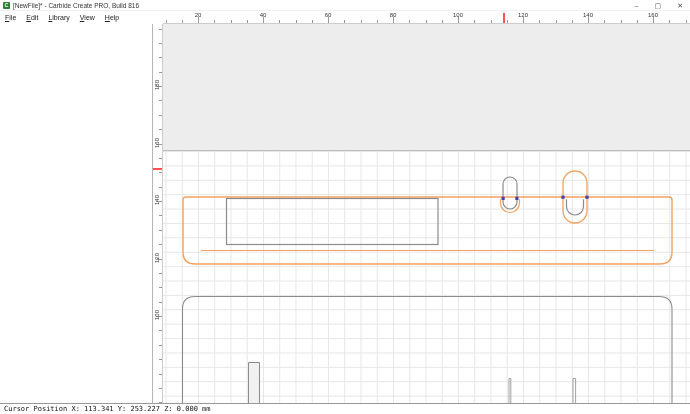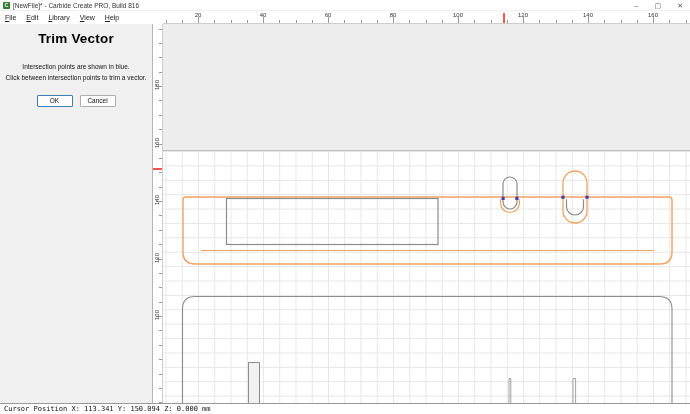--- a/index.html
+++ b/index.html
@@ -124,29 +124,20 @@
       <span class="tlab" style="left: 295px;">100</span>
       <div class="tickv major" style="left: 360px;"></div>
       <span class="tlab" style="left: 360px;">120</span>
       <div class="tickv major" style="left: 425px;"></div>
       <span class="tlab" style="left: 425px;">140</span>
       <div class="tickv major" style="left: 490px;"></div>
       <span class="tlab" style="left: 490px;">160</span>
       <div class="cursorv" style="left: 340px;"></div>
     </div>
 
-  <div class="panel">
-    <div class="panel-title">Trim Vector</div>
-    <div class="instr first">Intersection points are shown in blue.</div>
-    <div class="instr second">Click between intersection points to trim a vector.</div>
-    <div class="btnrow">
-      <button class="default">OK</button>
-      <button>Cancel</button>
-    </div>
-  </div>
 
   <div class="vruler">
       <div class="tickh minor" style="top: 4.5px;"></div>
       <div class="tickh minor" style="top: 18.875px;"></div>
       <div class="tickh minor" style="top: 33.25px;"></div>
       <div class="tickh minor" style="top: 47.625px;"></div>
       <div class="tickh minor" style="top: 62px;"></div>
       <div class="tickh minor" style="top: 76.375px;"></div>
       <div class="tickh minor" style="top: 90.75px;"></div>
       <div class="tickh minor" style="top: 105.125px;"></div>
@@ -212,16 +203,16 @@
 
       <path d="M 182.5 404 V 309 Q 182.5 296.5 195 296.5 H 659 Q 672 296.5 672 309 V 404" fill="none" style="stroke:var(--vector_gray,#8C8C8C)" stroke-width="1.1"></path>
 
       <path d="M 248.5 404 V 362.5 H 259.5 V 404" fill="#f1f1f1" style="stroke:var(--vector_gray,#8C8C8C)" stroke-width="1"></path>
       <path d="M 509 404 V 378.5 H 510.8 V 404" fill="none" style="stroke:var(--vector_gray,#8C8C8C)" stroke-width="0.8"></path>
       <path d="M 573 404 V 378.5 H 575.6 V 404" fill="none" style="stroke:var(--vector_gray,#8C8C8C)" stroke-width="0.8"></path>
     </svg>
   </div>
 
   <div class="statusbar">
-    <span>Cursor Position X: 113.341 Y: 150.094 Z: 0.000 mm</span>
+    <span>Cursor Position X: 113.341 Y: 253.227 Z: 0.000 mm</span>
   </div>
 
 </div>
 
 </body></html>

